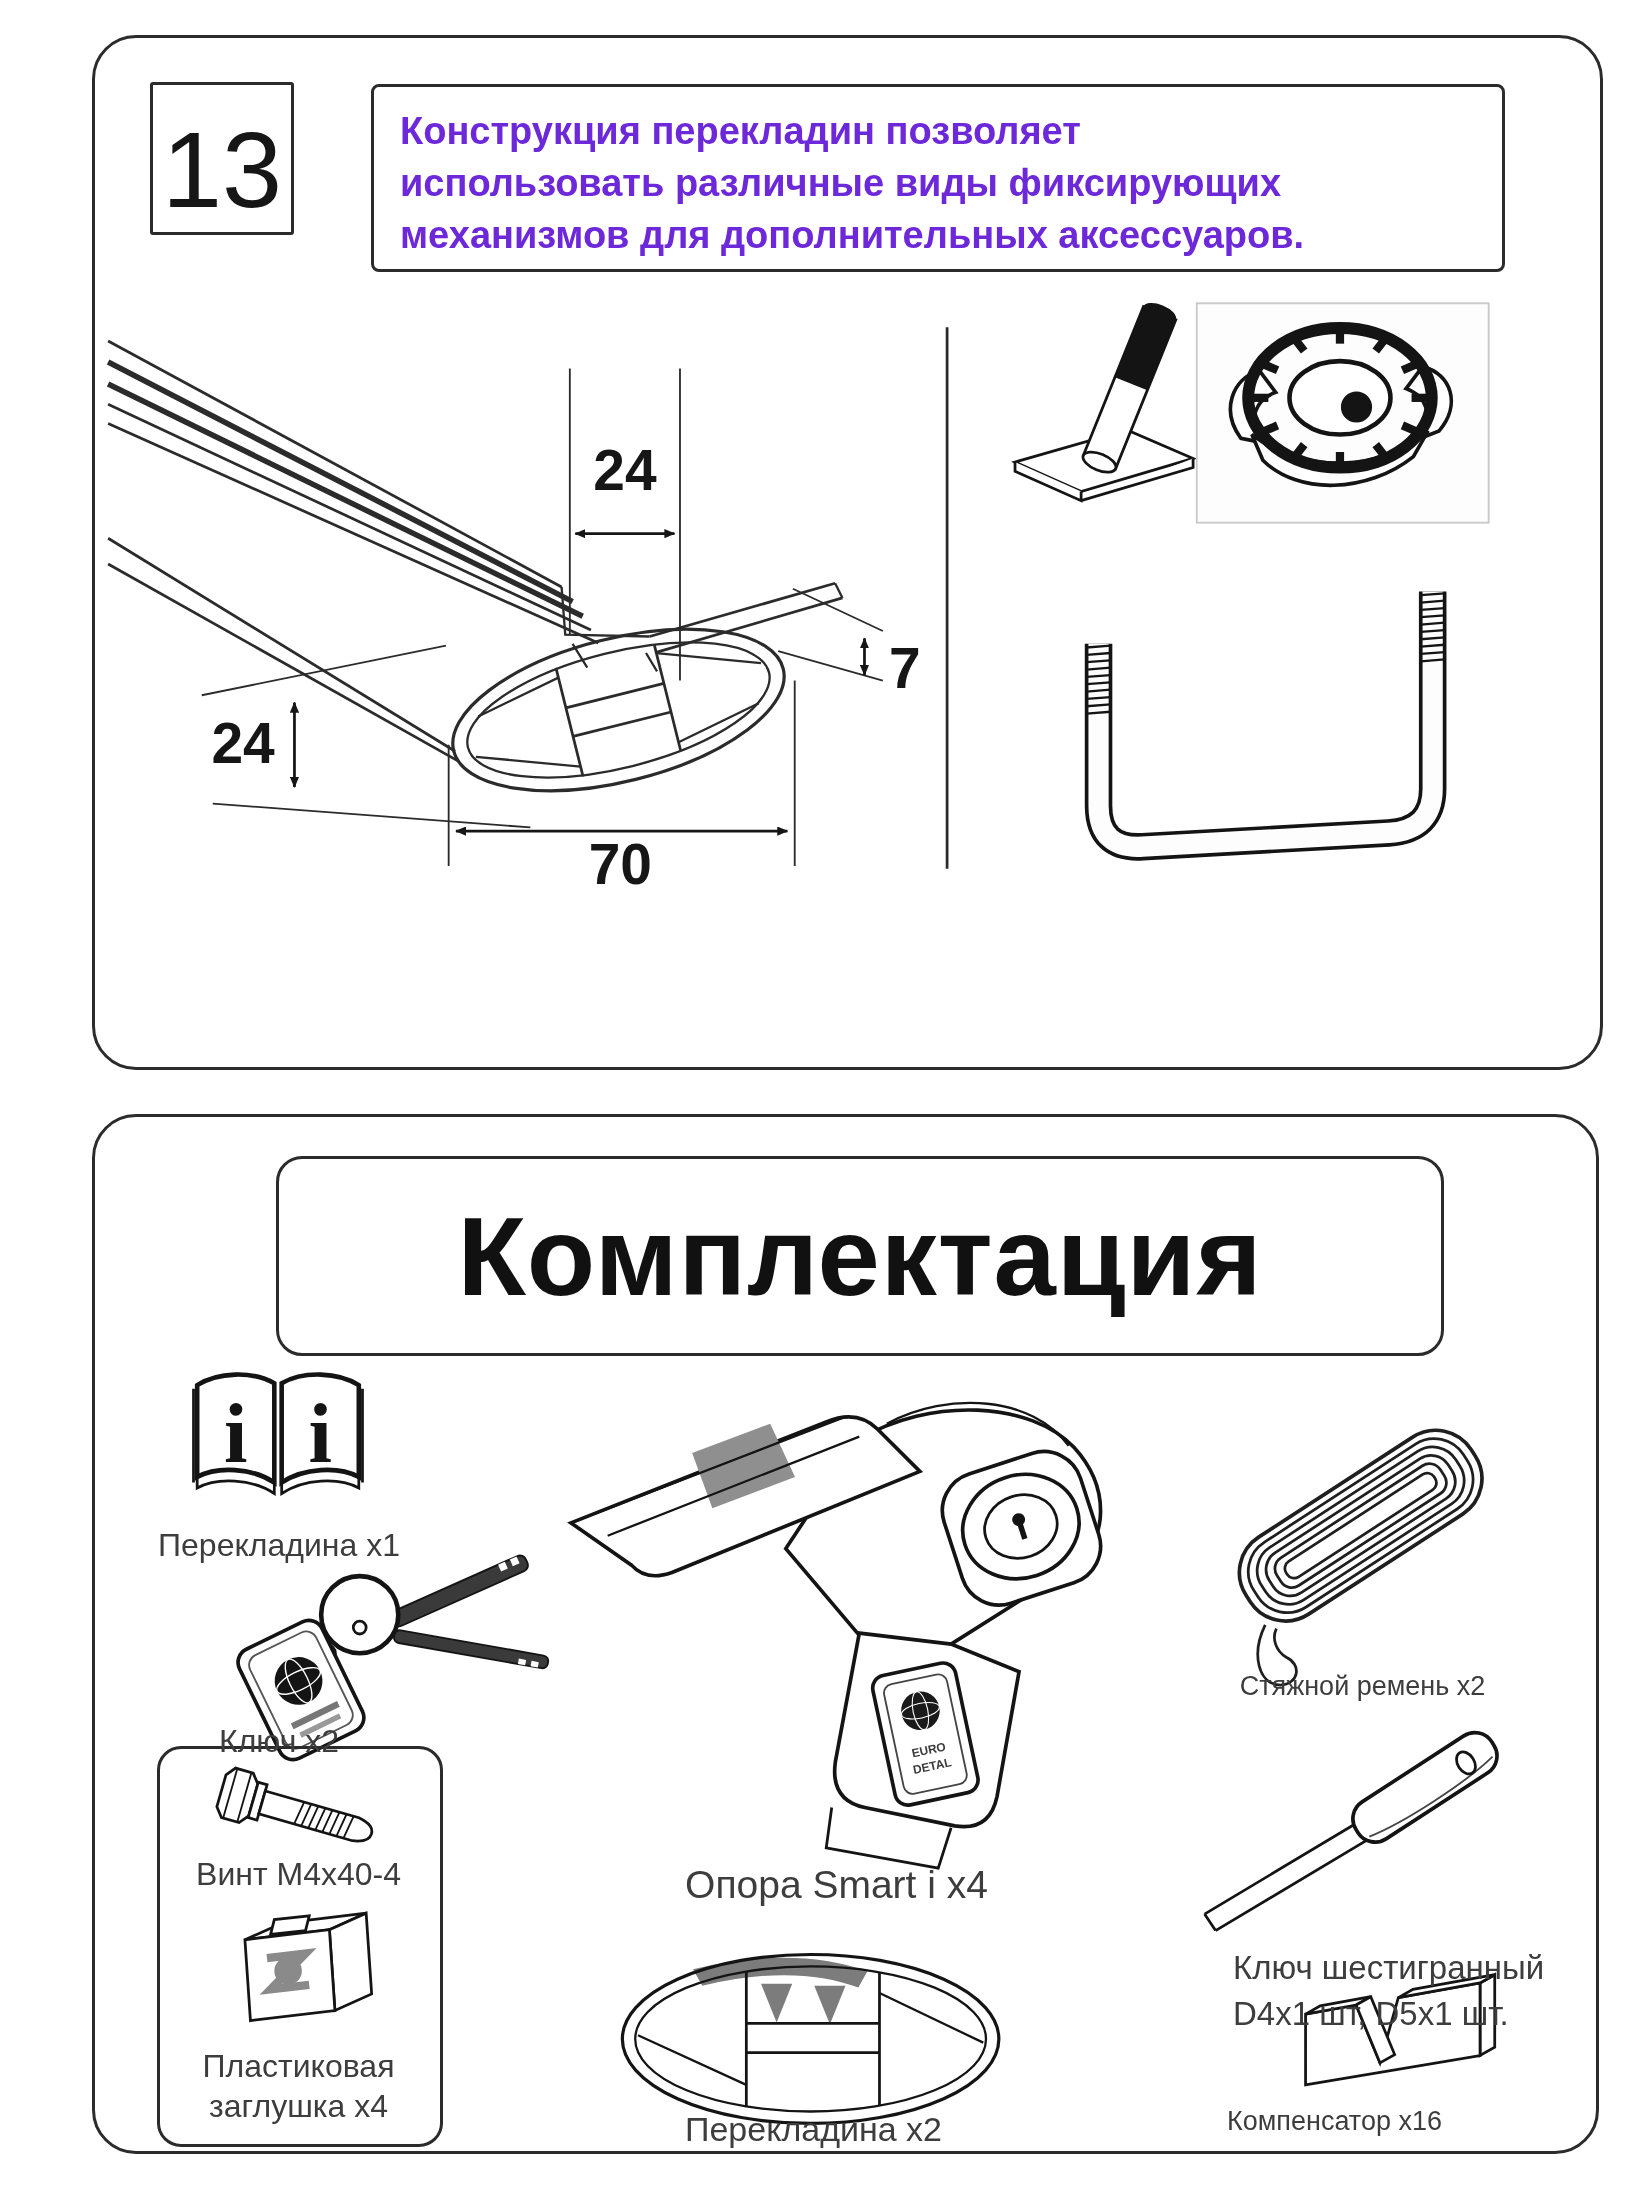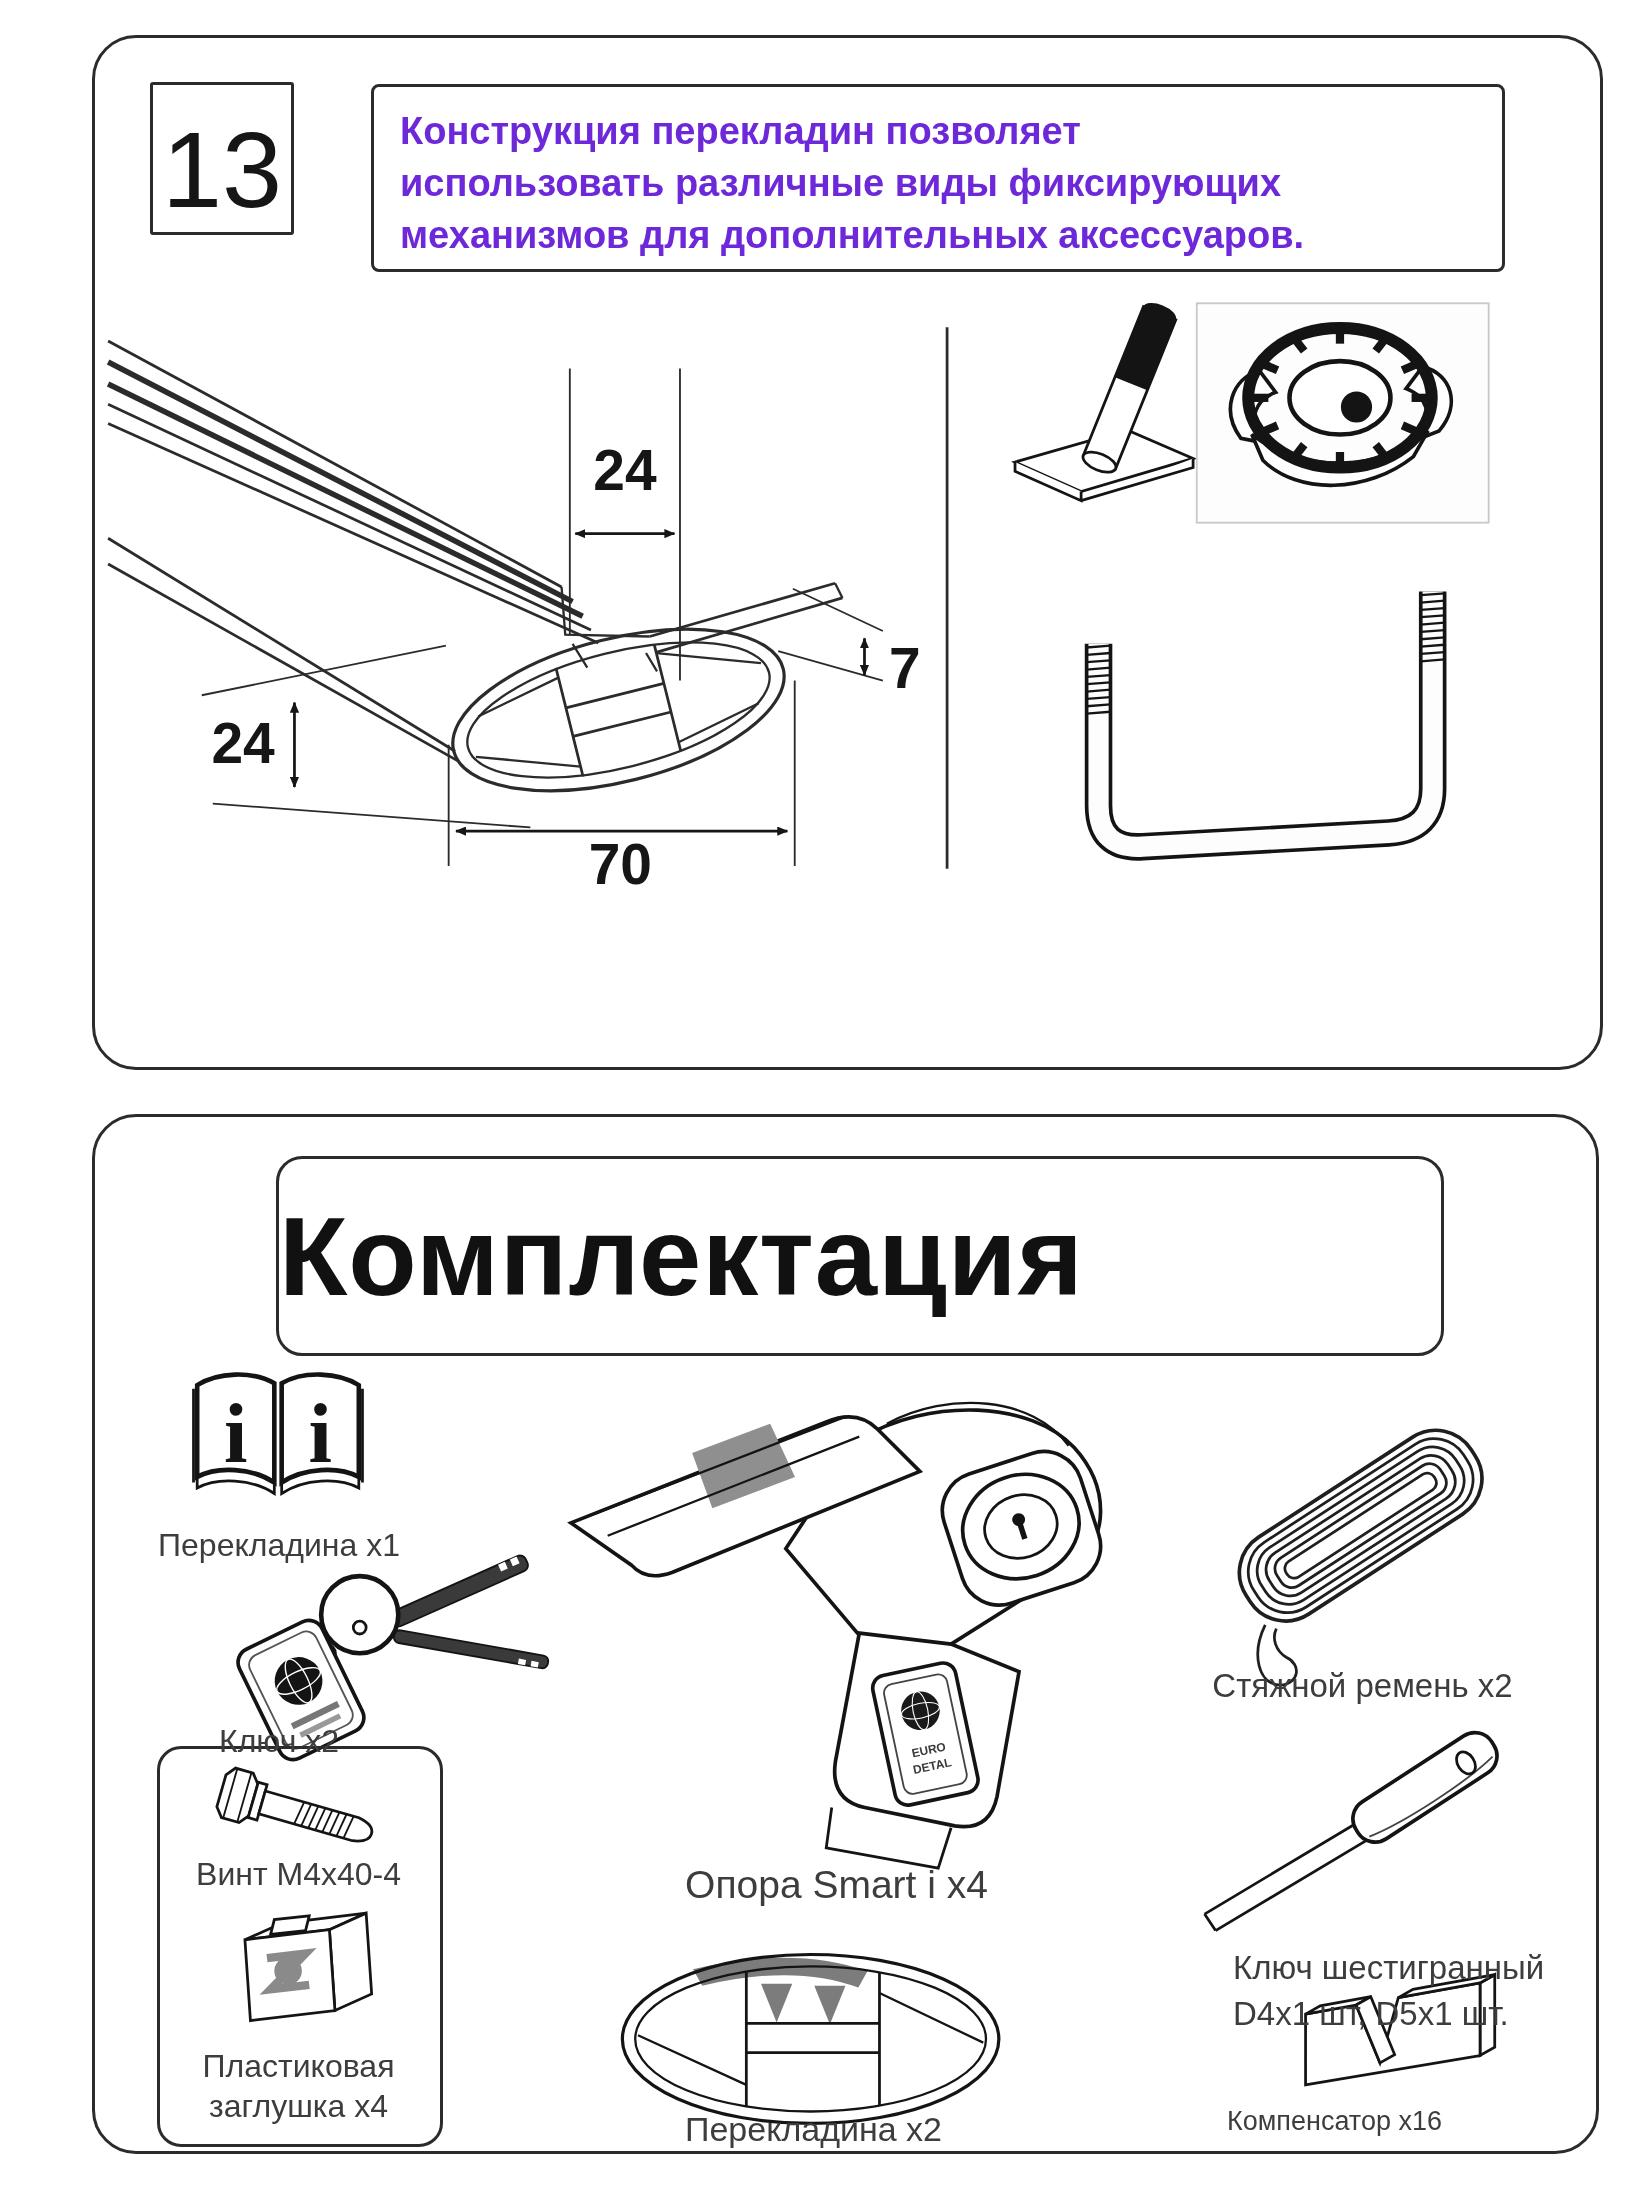--- a/index.html
+++ b/index.html
@@ -9,21 +9,21 @@
   #panel-step{left:92px;top:35px;width:1505px;height:1029px;}
   #panel-kit{left:92px;top:1114px;width:1501px;height:1034px;}
   .abs{position:absolute;}
   .svgfill{position:absolute;left:0;top:0;width:100%;height:100%;}
   #step-number-box{left:55px;top:44px;width:138px;height:147px;border:3.7px solid #2b2b2b;border-radius:3px;
       display:flex;align-items:flex-end;justify-content:center;font-size:108px;font-weight:400;color:#161616;}
   #step-desc-box{left:276px;top:46px;width:1102px;height:147px;border:3.7px solid #2b2b2b;border-radius:8px;
       padding:18.4px 0 16.5px 26px;font-size:38px;font-weight:700;line-height:52px;color:#6d28d9;}
   .item-label{position:absolute;text-align:center;font-size:32px;color:#3d3d3d;line-height:40px;}
   #title-box{left:181px;top:39px;width:1162px;height:194px;border:3.7px solid #2b2b2b;border-radius:26px;
-      display:flex;align-items:center;}
+      display:flex;align-items:center;justify-content:center;}
   #title-box .t{font-size:112px;font-weight:700;color:#111;letter-spacing:0.9px;}
   #small-parts-box{left:62px;top:629px;width:280px;height:395px;border:3.7px solid #2b2b2b;border-radius:24px;}
   svg text.dim{font-family:"Liberation Sans",sans-serif;font-size:62px;font-weight:700;fill:#161616;}
   svg text.booki{font-family:"Liberation Serif",serif;font-size:92px;font-weight:700;fill:#141414;}
   svg text.badge{font-family:"Liberation Sans",sans-serif;font-size:13px;font-weight:700;fill:#3a3a3a;}
 </style>
 </head>
 <body>
 
 <div id="page">
@@ -278,21 +278,21 @@
 
     <div class="item-label" style="left:37px;top:408px;width:294px;">Перекладина x1</div>
     <div class="item-label" style="left:37px;top:604px;width:294px;">Ключ x2</div>
     <div class="item-label" style="left:75px;top:737px;width:257px;">Винт М4х40-4</div>
     <div class="item-label" style="left:75px;top:929px;width:257px;">
       <div>Пластиковая</div>
       <div>заглушка x4</div>
     </div>
     <div class="item-label" style="left:512px;top:748px;width:459px;font-size:39px;">Опора Smart i x4</div>
     <div class="item-label" style="left:489px;top:992px;width:459px;font-size:34px;">Перекладина x2</div>
-    <div class="item-label" style="left:1047px;top:549px;width:441px;font-size:33px;">Стяжной ремень x2</div>
+    <div class="item-label" style="left:1047px;top:549px;width:441px;font-size:27px;">Стяжной ремень x2</div>
     <div class="item-label" style="left:1138px;top:828px;width:422px;text-align:left;font-size:33px;line-height:46px;">
       <div>Ключ шестигранный</div>
       <div>D4x1 шт, D5x1 шт.</div>
     </div>
     <div class="item-label" style="left:1010px;top:984px;width:459px;font-size:27px;">Компенсатор x16</div>
   </div>
 
 </div>
 
 

